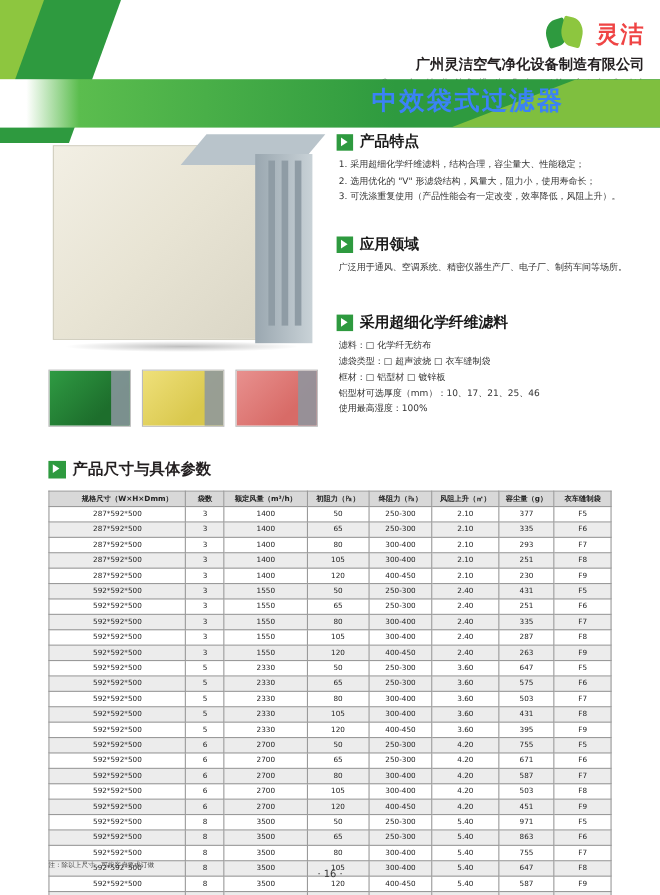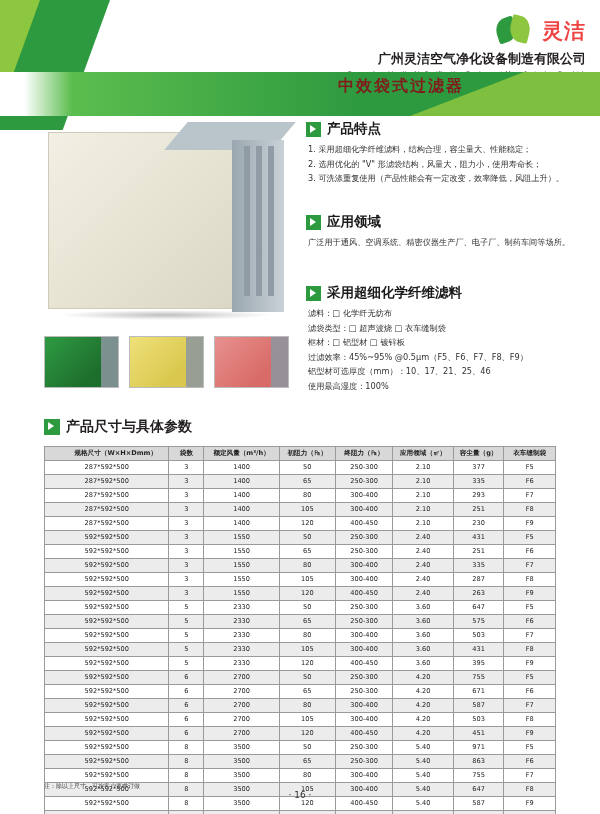--- a/index.html
+++ b/index.html
@@ -29,21 +29,21 @@
     background:linear-gradient(to right,#ffffff 0%,#ffffff 4%,#5bbd4e 12%,#2e9a3f 60%,#2e9a3f 100%);
   }
   .title-band .swoosh{
     position:absolute;right:0;top:0;width:190px;height:44px;
     background:#8dc63f;
     clip-path:polygon(60% 0,100% 0,100% 100%,0% 100%);
     opacity:.85;
   }
   .page-title{
     position:absolute;left:338px;top:76px;
-    font-size:16px;font-weight:bold;color:#7f1d1d;letter-spacing:2px;
+    font-size:23px;font-weight:bold;color:#3b82f6;letter-spacing:2px;
     font-family:"DejaVu Sans","Liberation Sans",sans-serif;
   }
   
   .logo-block{position:absolute;right:14px;top:14px;text-align:right;}
   .logo-row{display:flex;align-items:center;justify-content:flex-end;}
   .logo-mark{
     width:42px;height:34px;margin-right:6px;position:relative;
   }
   .logo-mark .leafA{
     position:absolute;left:2px;top:4px;width:20px;height:24px;
@@ -195,40 +195,39 @@
 
 <div class="sec" style="top:284px;">
   <div class="sec-head">
     <span class="arrow"></span>
     <span class="sec-title">采用超细化学纤维滤料</span>
   </div>
   <div class="sec-body">
     <p>滤料：□ 化学纤无纺布</p>
     <p>滤袋类型：□ 超声波烧   □ 衣车缝制袋</p>
     <p>框材：□ 铝型材        □ 镀锌板</p>
-    <p>过滤效率：45%~95% @0.5μm（F5、F6、F7、F8、F9）</p>
     <p>铝型材可选厚度（mm）：10、17、21、25、46</p>
     <p>使用最高湿度：100%</p>
   </div>
 </div>
 
 <div class="table-head">
   <span class="arrow"></span>
   <span class="table-title">产品尺寸与具体参数</span>
 </div>
 
 <table>
   <thead>
     <tr>
       <th style="width:110px;padding-left:18px;">规格尺寸（W×H×Dmm）</th>
       <th style="width:38px;">袋数</th>
       <th style="width:78px;">额定风量（m³/h）</th>
       <th style="width:58px;">初阻力（㎩）</th>
       <th style="width:60px;">终阻力（㎩）</th>
-      <th style="width:62px;">应用领域（㎡）</th>
+      <th style="width:62px;">风阻上升（㎡）</th>
       <th style="width:52px;">容尘量（g）</th>
       <th style="width:54px;">衣车缝制袋</th>
     </tr>
   </thead>
   <tbody id="tbody">
       <tr>
         <td>287*592*500</td>
         <td>3</td>
         <td>1400</td>
         <td>50</td>

